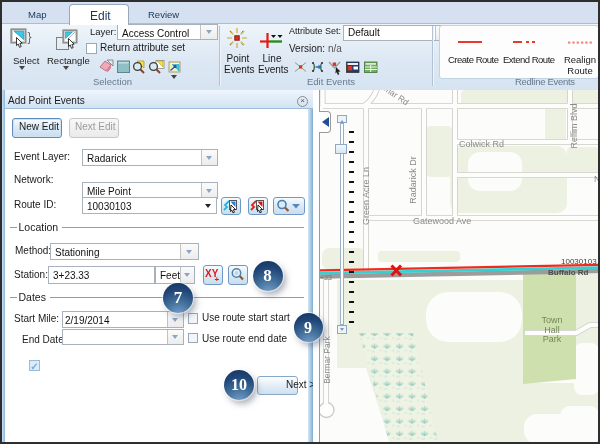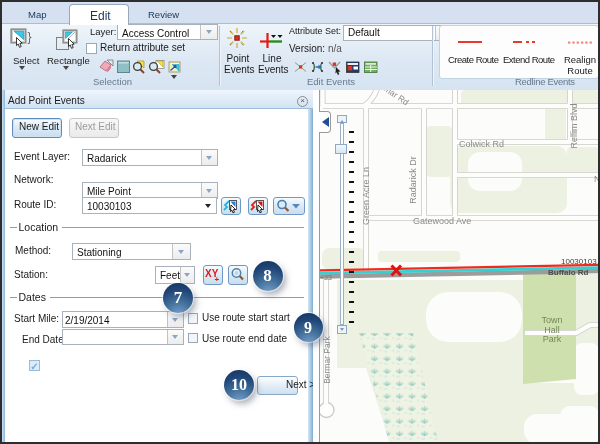--- a/index.html
+++ b/index.html
@@ -225,25 +225,28 @@
  <circle cx="8" cy="6.5" r="4" fill="#dcebf5" stroke="#4a80b4" stroke-width="1.6"></circle>
  <path d="M11,9.5 L14.5,13" stroke="#8a5a30" stroke-width="2.2"></path>
  <polygon points="18,6 26,6 22,10.5" fill="#5a87b8"></polygon>
 </svg>
       </div>
 
 <div class="abs fline" style="left:8px;top:225px;width:7px;"></div>
 <div class="abs lbl" style="left:16.5px;top:219px;font-size:10.5px;">Location</div>
 <div class="abs fline" style="left:60px;top:225px;width:242px;"></div>
 <div class="abs lbl" style="left:13px;top:243px;">Method:</div>
-<div class="abs combo" style="left:48px;top:240.5px;width:119px;height:17.5px;margin-left:22px;">
+<div class="abs combo" style="left:48px;top:240.5px;width:149px;height:17.5px;">
   <span class="combotext">Stationing</span>
         <span class="dbtn" style="width:17px;"></span>
 </div>
 <div class="abs lbl" style="left:12px;top:267px;">Station:</div>
+<div class="abs combo" style="left:46px;top:264px;width:107px;height:17.5px;">
+  <span class="combotext">3+23.33</span>
+</div>
 <div class="abs combo" style="left:153px;top:264px;width:40px;height:17.5px;">
   <span class="combotext">Feet</span>
         <span class="dbtn" style="width:13px;"></span>
 </div>
 <div class="abs bbtn" id="btnXY" style="left:201px;top:263px;width:20px;height:20px;border-width:1.5px;">
 <svg width="17" height="17" viewBox="0 0 17 17">
  <text x="1" y="10.5" font-size="10" font-weight="bold" fill="#e01812" font-family="Liberation Sans,sans-serif">XY</text>
  <text x="10.5" y="15.5" font-size="8" font-weight="bold" fill="#e01812" font-family="Liberation Sans,sans-serif">+</text>
 </svg>
       </div>

